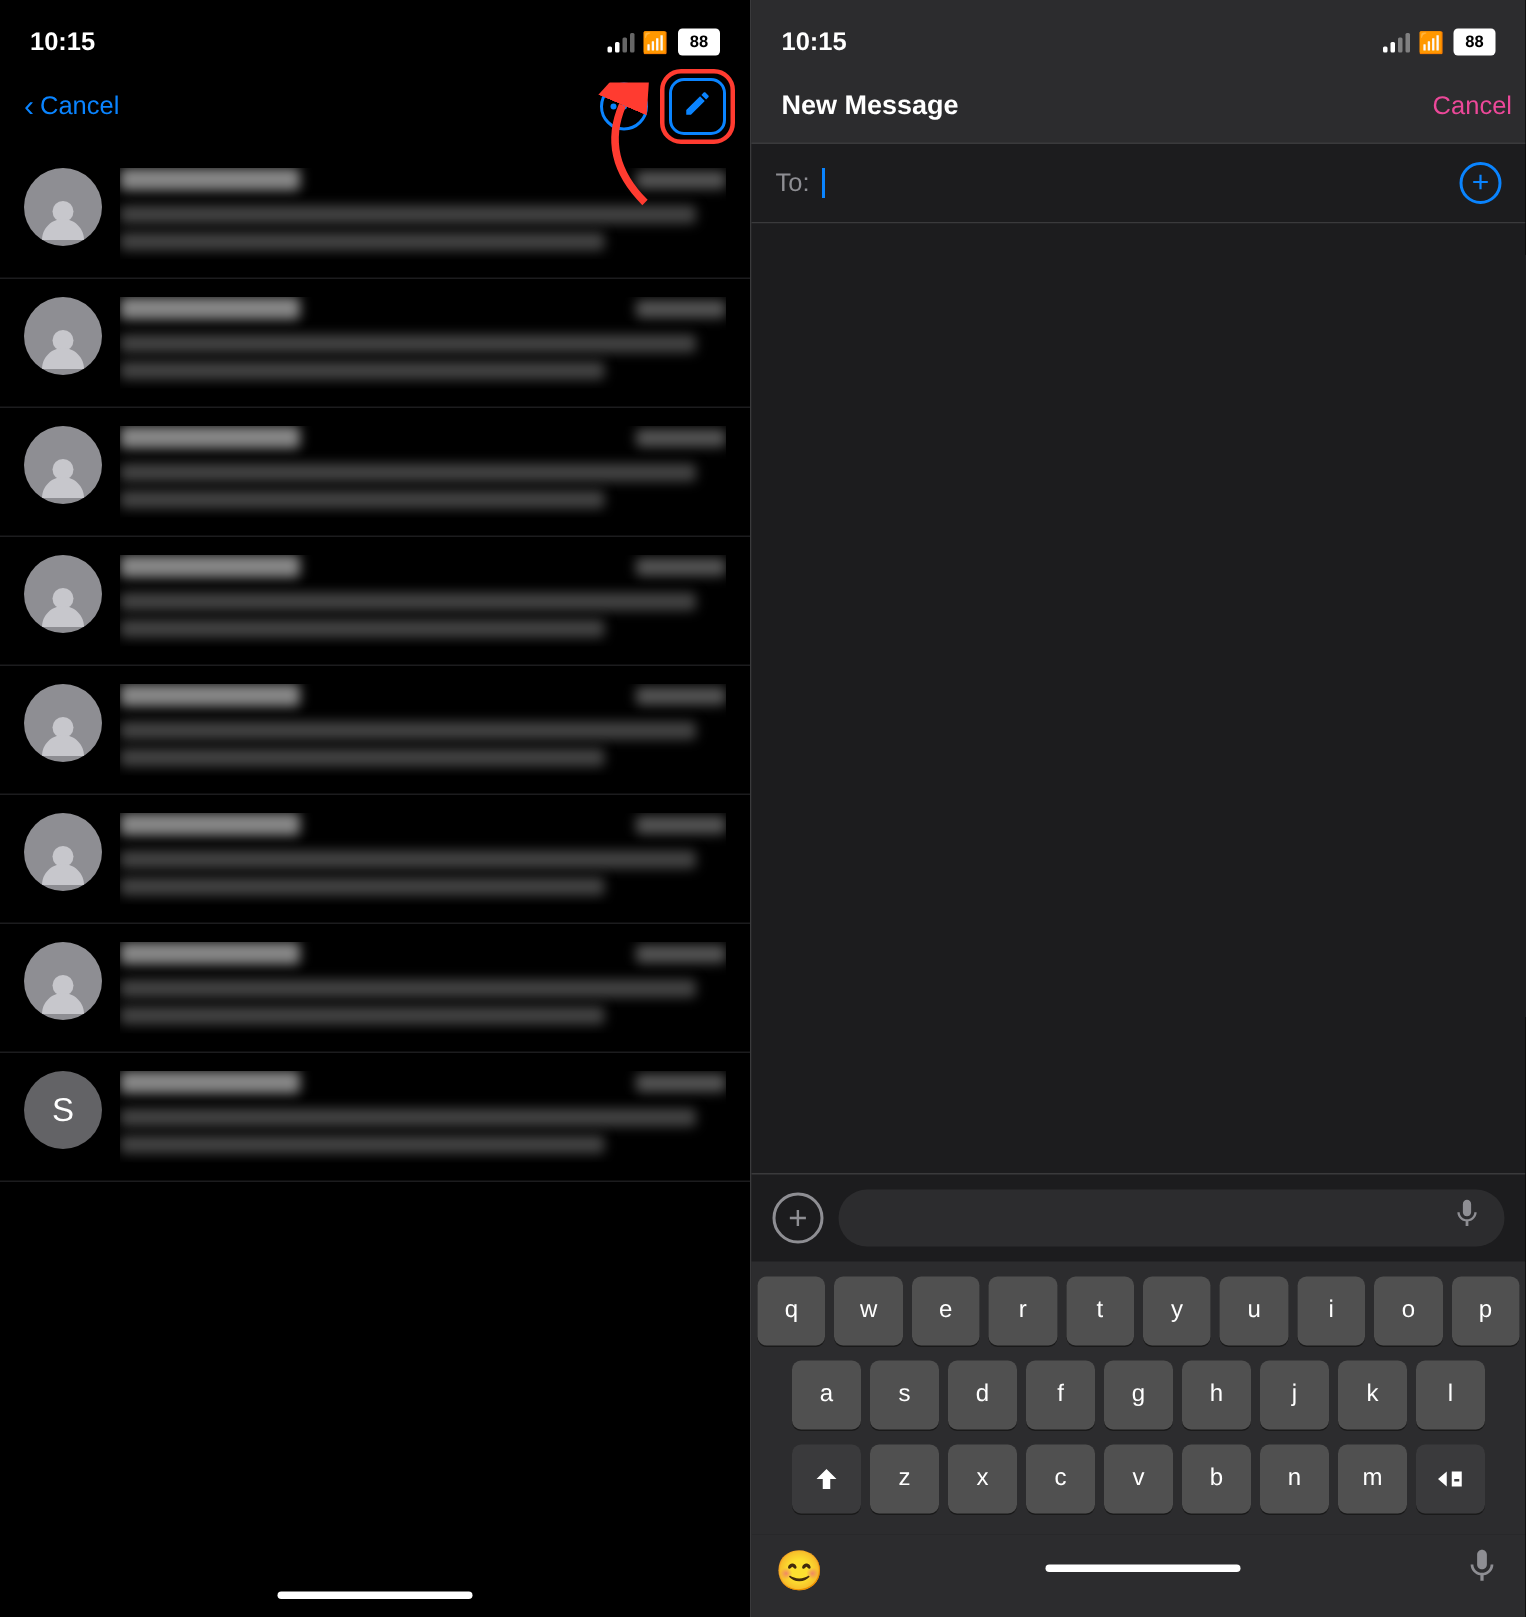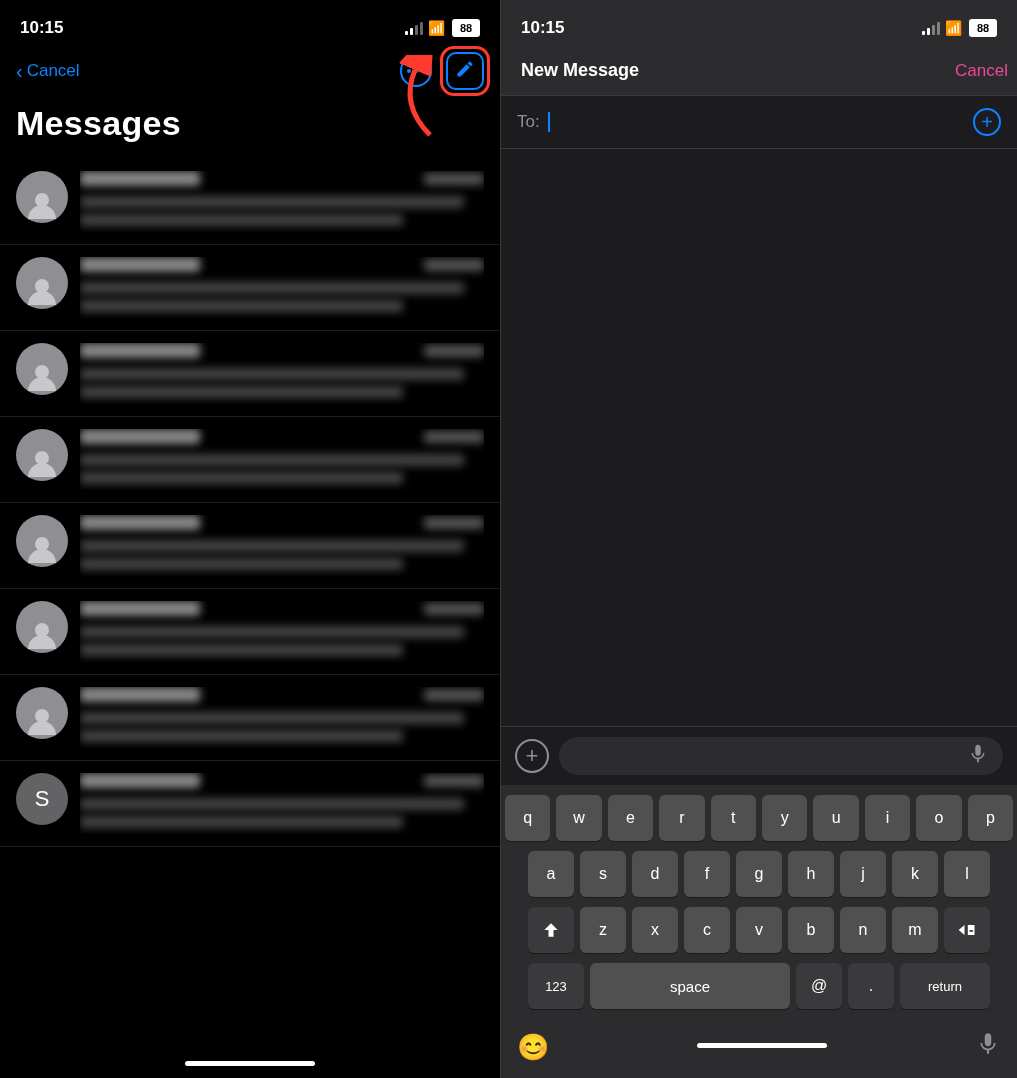--- a/index.html
+++ b/index.html
@@ -487,21 +487,20 @@
     <svg width="90" height="90" viewBox="0 0 90 90">
       <defs>
         <marker id="arrowhead" markerWidth="10" markerHeight="7" refX="0" refY="3.5" orient="auto">
           <polygon points="0 0, 10 3.5, 0 7" fill="#ff3b30"></polygon>
         </marker>
       </defs>
       <path d="M 70 80 Q 40 50 55 15" stroke="#ff3b30" stroke-width="5" fill="none" marker-end="url(#arrowhead)"></path>
     </svg>
   </div>
 
-  <div class="messages-title">Messages</div>
 
   <div class="messages-list">
 
     <div class="message-item">
       <div class="avatar-person">
         <svg viewBox="0 0 36 36">
             <circle cx="18" cy="13" r="7" fill="#c7c7cc"></circle>
             <path d="M4 32c0-7.7 6.3-14 14-14s14 6.3 14 14" fill="#c7c7cc"></path>
           </svg>
       </div>
@@ -715,27 +714,20 @@
       <div class="key">b</div>
       <div class="key">n</div>
       <div class="key">m</div>
       <div class="key dark delete-key">
         <svg width="20" height="16" viewBox="0 0 24 18" fill="#fff">
           <path d="M9 3L2 9l7 6V3zm4 0v12h8V3h-8zm6 8h-4v-2h4v2z"></path>
         </svg>
       </div>
     </div>
 
-    <div class="keyboard-row">
-      <div class="key dark numbers-key" style="font-size:13px;">123</div>
-      <div class="key space" style="font-size:15px;">space</div>
-      <div class="key dark at">@</div>
-      <div class="key dark dot">.</div>
-      <div class="key dark return-key" style="font-size:13px;">return</div>
-    </div>
   </div>
 
   <div class="keyboard-bottom">
     <span class="emoji-btn">😊</span>
     <div class="home-indicator-right"></div>
     <span class="mic-bottom-btn">
       <svg width="26" height="26" viewBox="0 0 24 24" fill="#8e8e93">
         <path d="M12 14c1.66 0 3-1.34 3-3V5c0-1.66-1.34-3-3-3S9 3.34 9 5v6c0 1.66 1.34 3 3 3zm5.3-3c0 3-2.54 5.1-5.3 5.1S6.7 14 6.7 11H5c0 3.41 2.72 6.23 6 6.72V21h2v-3.28c3.28-.49 6-3.31 6-6.72h-1.7z"></path>
       </svg>
     </span>

